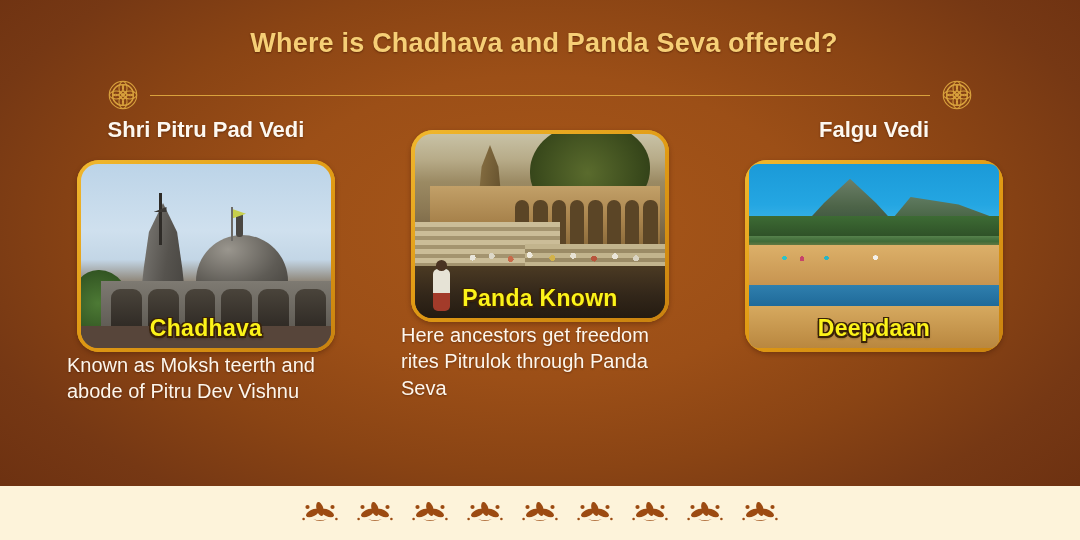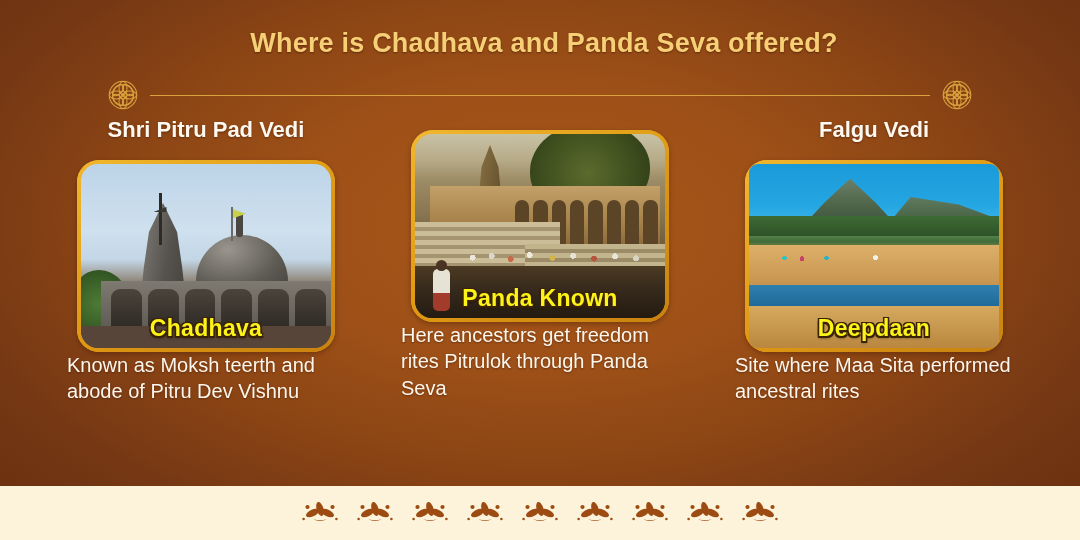--- a/index.html
+++ b/index.html
@@ -397,21 +397,20 @@
           <div class="hill"></div>
           <div class="hill2"></div>
           <div class="treeline"></div>
           <div class="sandbar"></div>
           <div class="figs"></div>
           <div class="channel"></div>
           <div class="sandbar2"></div>
           <div class="caption">Deepdaan</div>
         </div>
       </div>
-      <div class="desc">Site where Maa Sita performed ancestral rites</div>
     </div>
 
   </div>
 
   <div class="bottom-band">
     <div class="band-motifs" id="band-motifs">
     <svg class="motif" viewBox="0 0 36 26">
       <g fill="#9c4b12">
         <ellipse cx="18" cy="9" rx="3.4" ry="7.2" transform="rotate(-16 18 9)"></ellipse>
         <ellipse cx="10.5" cy="13" rx="7" ry="3.4" transform="rotate(-26 10.5 13)"></ellipse>

